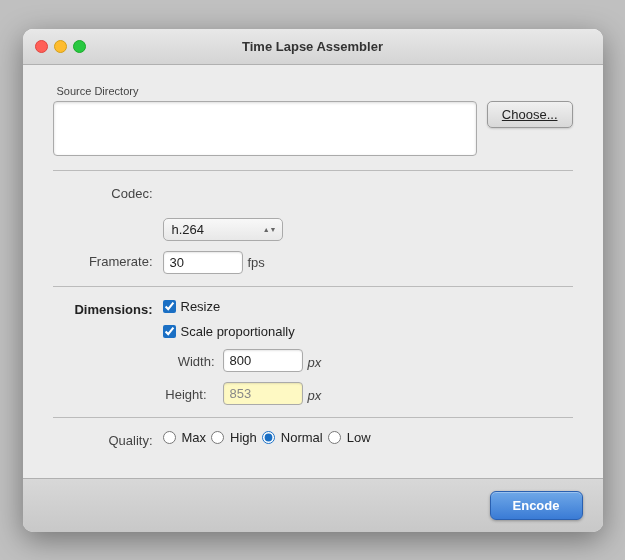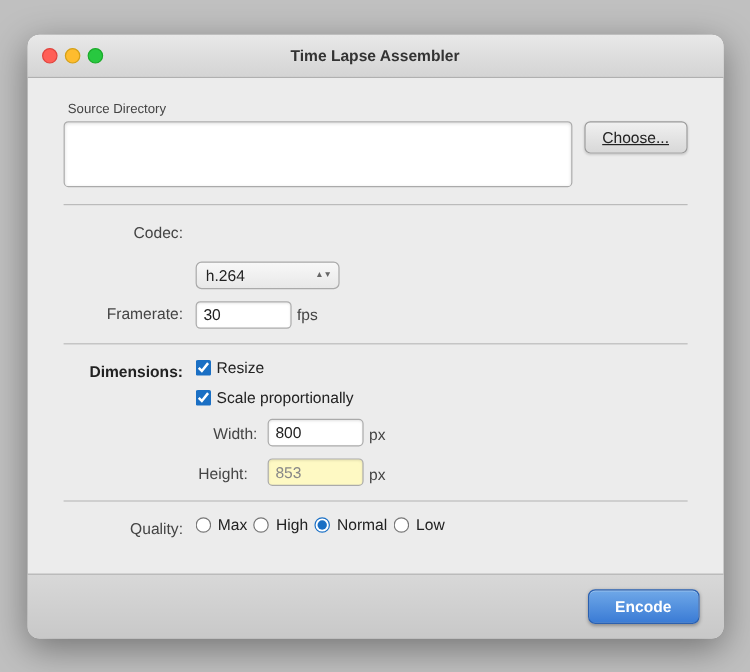--- a/index.html
+++ b/index.html
@@ -179,20 +179,21 @@
     .text-input.disabled {
       background: #fef9c3;
       color: #888;
     }
 
     .unit-label {
       padding-top: 4px;
       padding-left: 5px;
       color: #444;
       font-size: 13px;
+      font-style: italic;
     }
 
     .checkbox-row {
       display: flex;
       align-items: center;
       gap: 5px;
       margin-bottom: 6px;
     }
 
     .checkbox-row input[type="checkbox"] {

